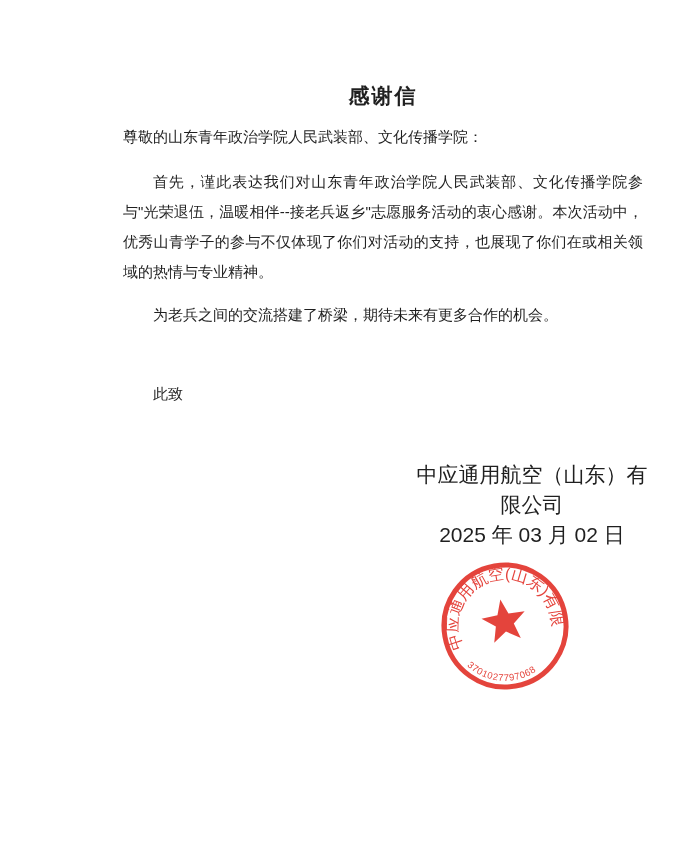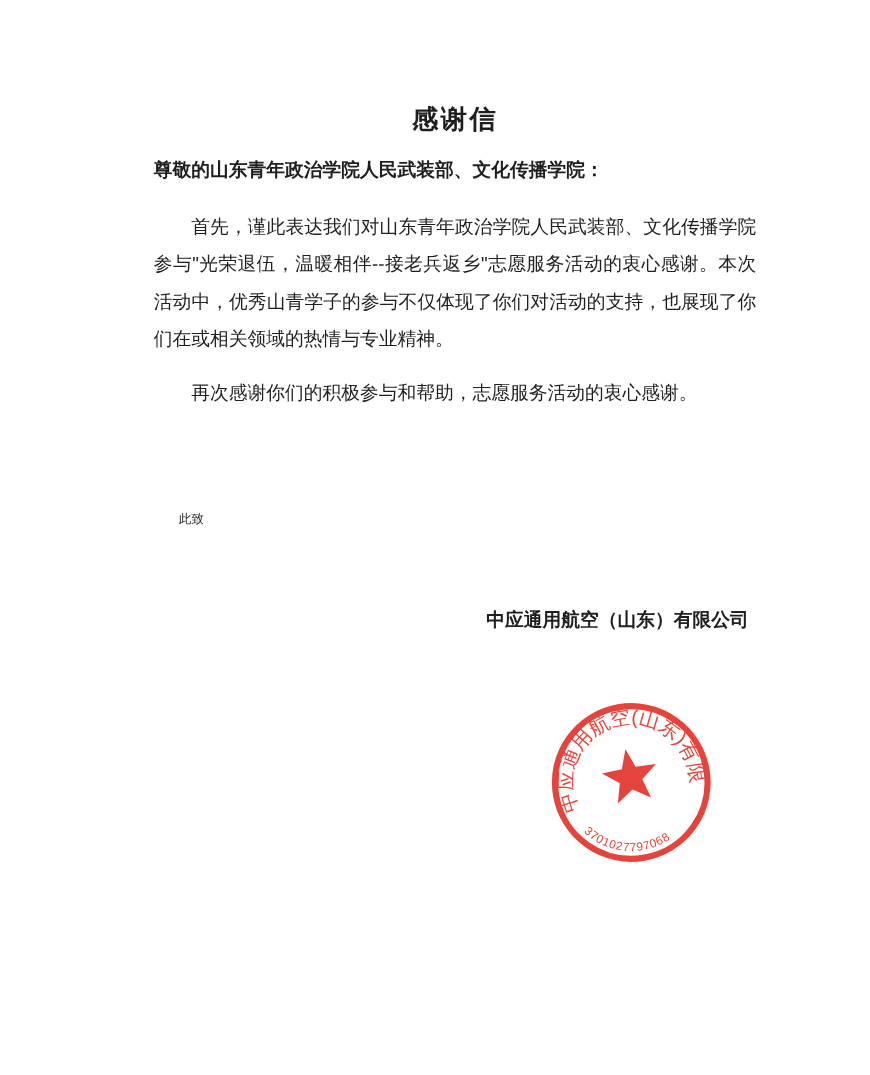--- a/index.html
+++ b/index.html
@@ -11,58 +11,56 @@
   .page{
     position:relative;
     width:696px;
     height:860px;
     background:#ffffff;
     font-family:"Liberation Sans", sans-serif;
     color:var(--ink);
     overflow:hidden;
   }
   .content{
-    padding:81px 91px 0 123px;
+    padding:81px 53px 0 123px;
   }
   .title{
     font-size:21px;
     font-weight:700;
     text-align:center;
     line-height:30px;
     margin:0 0 11px 0;
     letter-spacing:2px;
   }
   .salutation{
     font-size:15px;
     line-height:30px;
     margin:0 0 15px 0;
-    font-weight:bold;
   }
   .para{
     font-size:15px;
     line-height:30px;
     text-indent:2em;
     text-align:justify;
     margin:0 0 13px 0;
   }
   .closing{
-    margin-top:71px;
-    font-size:10px;
+    margin-top:49px;
+    font-size:15px;
     line-height:30px;
   }
   .closing .cizhi{ text-indent:2em; }
   .signature{
     margin-top:51px;
     width:250px;
     margin-left:auto;
     margin-right:-14px;
     text-align:center;
-    font-size:15px;
+    font-size:21px;
     line-height:30px;
-    font-weight:bold;
   }
   .seal{
     position:absolute;
     left:435px;
     top:556px;
     width:140px;
     height:140px;
     opacity:0.9;
     pointer-events:none;
   }
@@ -75,28 +73,29 @@
 <body>
 
 <div class="page">
   <div class="content">
 
     <h1 class="title">感谢信</h1>
 
     <div class="salutation">尊敬的山东青年政治学院人民武装部、文化传播学院：</div>
 
     <p class="para">首先，谨此表达我们对山东青年政治学院人民武装部、文化传播学院参与"光荣退伍，温暖相伴--接老兵返乡"志愿服务活动的衷心感谢。本次活动中，优秀山青学子的参与不仅体现了你们对活动的支持，也展现了你们在或相关领域的热情与专业精神。</p>
-    <p class="para">再次感谢你们的积极参与和帮助，志愿服务活动的衷心感谢。</p>
+    <p class="para">为老兵之间的交流搭建了桥梁，期待未来有更多合作的机会。</p>
 
     <div class="closing">
       <div class="cizhi">此致</div>
     </div>
 
     <div class="signature">
       <div>中应通用航空（山东）有限公司</div>
+      <div>2025 年 03 月 02 日</div>
     </div>
 
   </div>
 
   <svg class="seal" viewBox="0 0 140 140" xmlns="http://www.w3.org/2000/svg" xmlns:xlink="http://www.w3.org/1999/xlink">
     <defs>
       <path id="ringArc" d="M 25.8,86 A 47,47 0 1 1 114.2,86" fill="none"></path>
       <path id="serialArc" d="M 22.4,97.5 A 55,55 0 0 0 117.6,97.5" fill="none"></path>
     </defs>
     <g transform="rotate(-10 70 70)">

